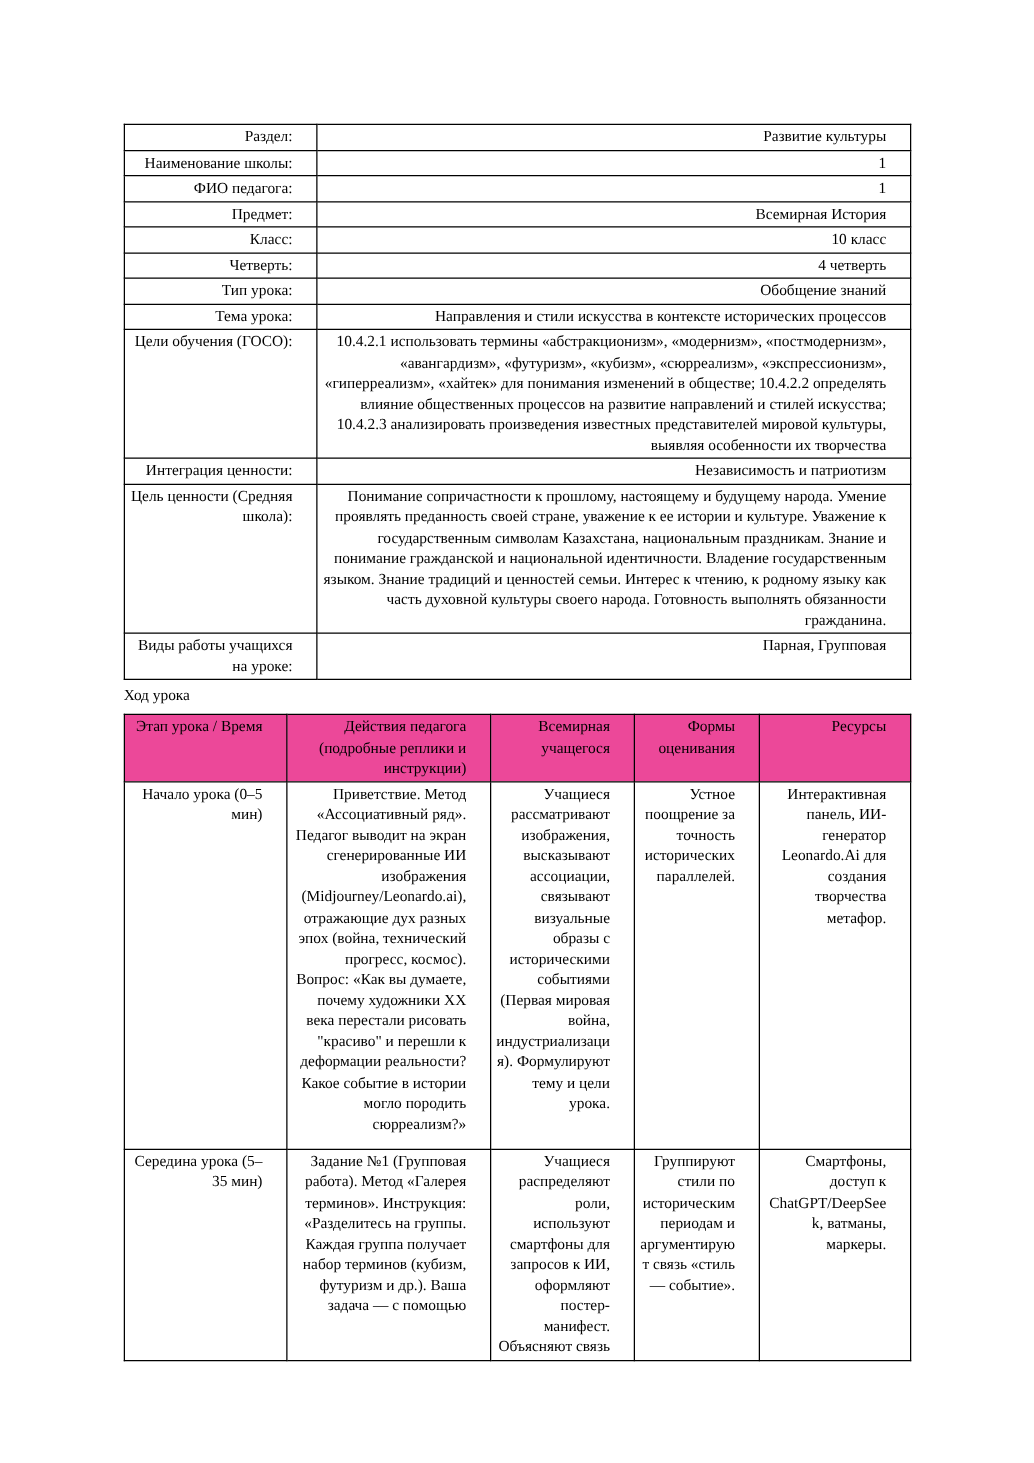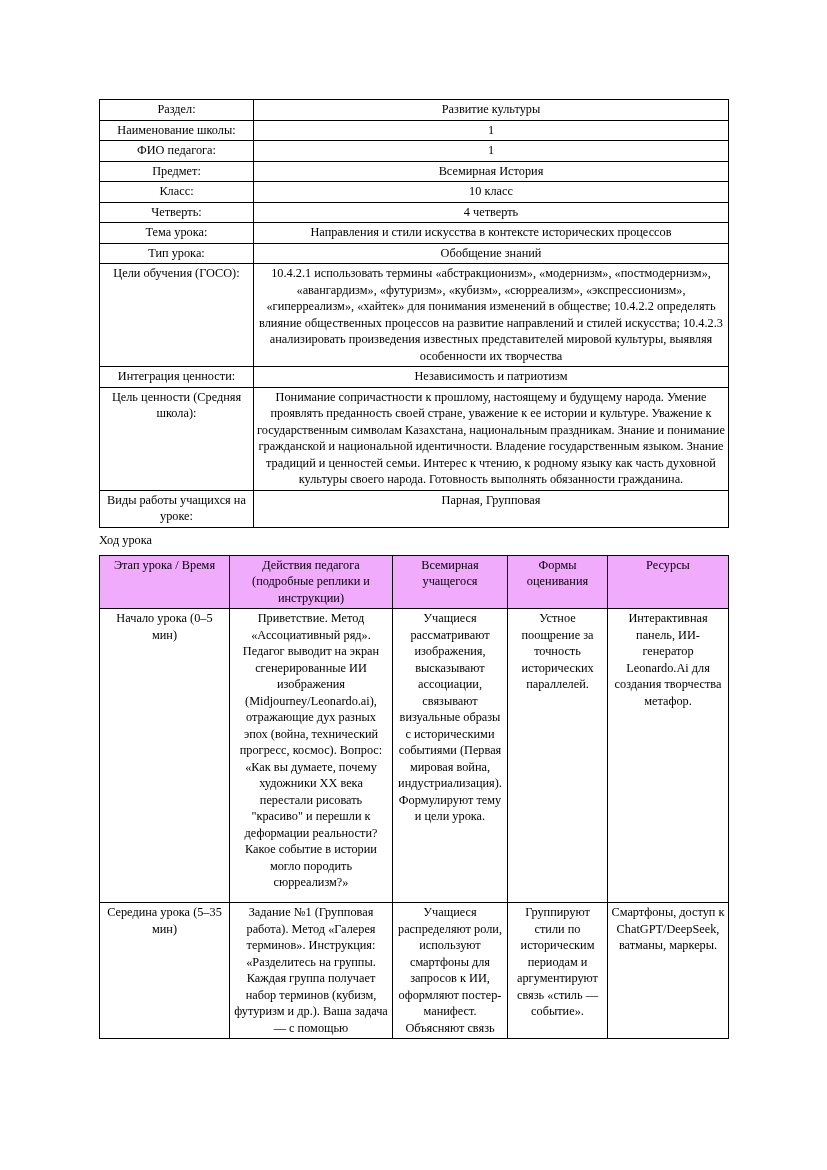--- a/index.html
+++ b/index.html
@@ -41,39 +41,39 @@
   table.doc {
     border-collapse: collapse;
     table-layout: fixed;
     width: 629px;
     font-size: 12.3px;
     line-height: 16.5px;
   }
   table.doc td, table.doc th {
     border: 1px solid #000000;
     vertical-align: top;
-    padding: 1px 3px 2px 3px;
-    text-align: center;
+    padding: 1px 19px 2px 3px;
+    text-align: right;
     font-weight: normal;
     word-wrap: break-word;
     overflow-wrap: break-word;
     hyphens: none;
   }
   
   table.info col.c1 { width: 154px; }
   table.info col.c2 { width: 475px; }
 
   
   table.flow col.f1 { width: 130px; }
   table.flow col.f2 { width: 163px; }
   table.flow col.f3 { width: 115px; }
   table.flow col.f4 { width: 100px; }
   table.flow col.f5 { width: 121px; }
   table.flow thead td {
-    background: #f0abfc;
+    background: #ec4899;
   }
   table.flow thead td.hdr {
     height: 47px;
   }
   .row-tall-1 td { height: 290px; }
   .row-tall-2 td { height: 118px; }
 </style>
 </head>
 <body>
 
@@ -105,26 +105,26 @@
         </tr>
         <tr>
           <td>Класс:</td>
           <td>10 класс</td>
         </tr>
         <tr>
           <td>Четверть:</td>
           <td>4 четверть</td>
         </tr>
         <tr>
+          <td>Тип урока:</td>
+          <td>Обобщение знаний</td>
+        </tr>
+        <tr>
           <td>Тема урока:</td>
           <td>Направления и стили искусства в контексте исторических процессов</td>
-        </tr>
-        <tr>
-          <td>Тип урока:</td>
-          <td>Обобщение знаний</td>
         </tr>
         <tr>
           <td>Цели обучения (ГОСО):</td>
           <td>10.4.2.1 использовать термины «абстракционизм», «модернизм», «постмодернизм», «авангардизм», «футуризм», «кубизм», «сюрреализм», «экспрессионизм», «гиперреализм», «хайтек» для понимания изменений в обществе; 10.4.2.2 определять влияние общественных процессов на развитие направлений и стилей искусства; 10.4.2.3 анализировать произведения известных представителей мировой культуры, выявляя особенности их творчества</td>
         </tr>
         <tr>
           <td>Интеграция ценности:</td>
           <td>Независимость и патриотизм</td>
         </tr>
         <tr>

